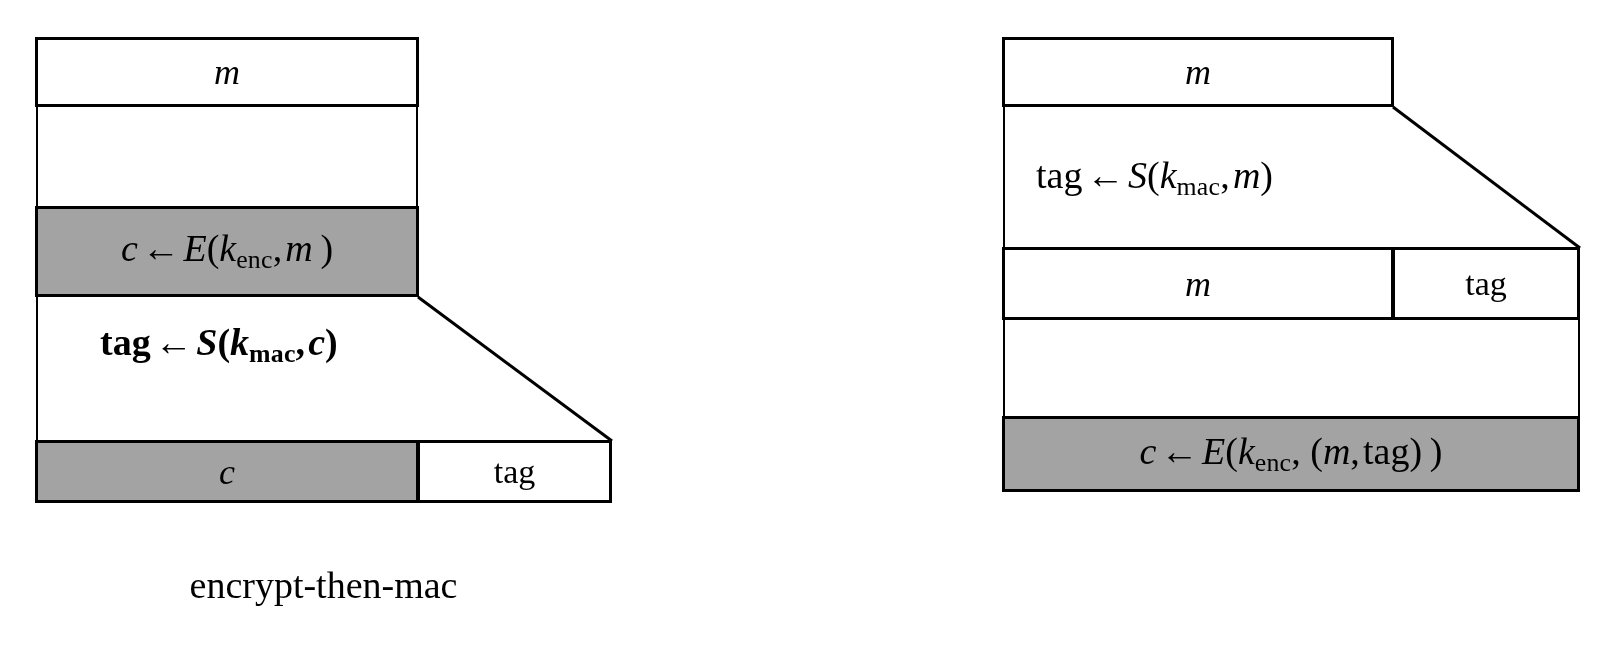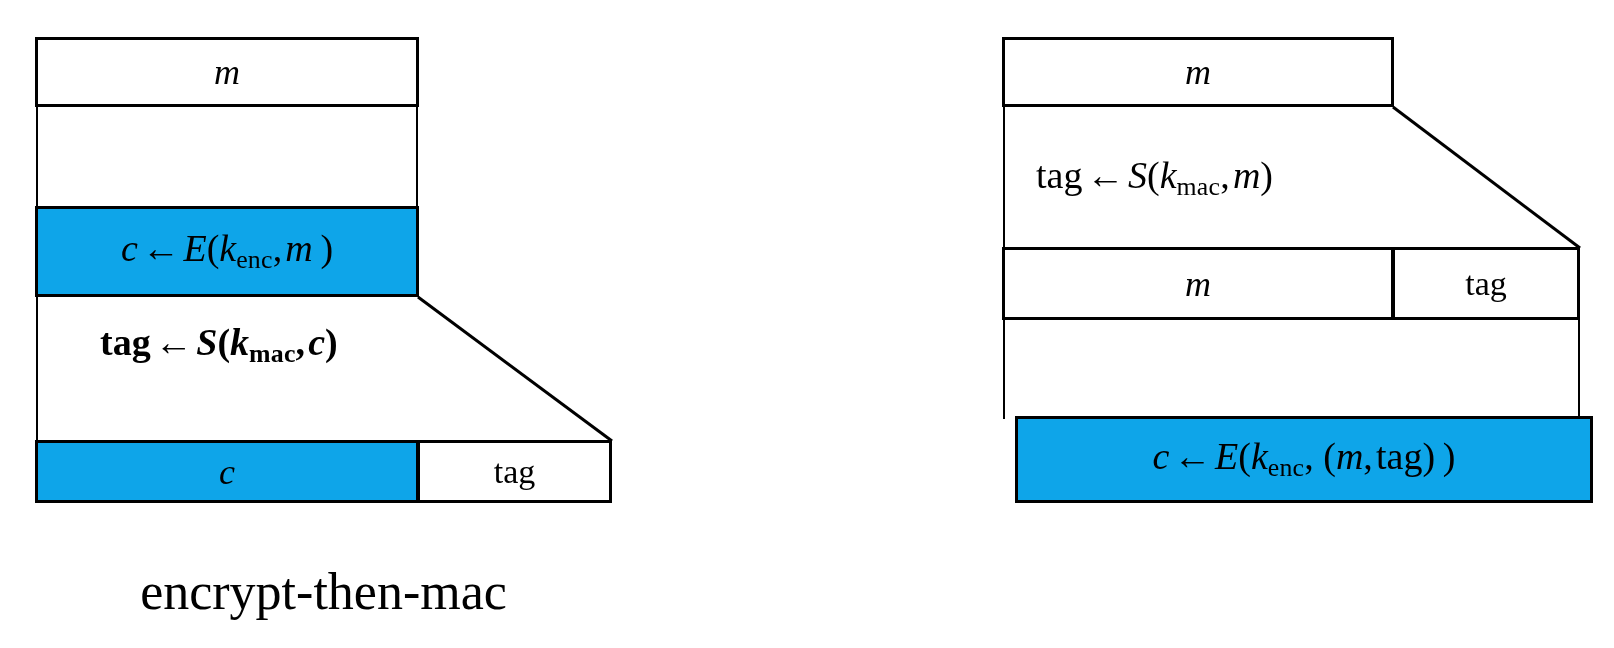--- a/index.html
+++ b/index.html
@@ -32,21 +32,21 @@
     position: absolute;
     box-sizing: border-box;
     border: 3.5px solid #000000;
     background: #ffffff;
     display: flex;
     align-items: center;
     justify-content: center;
     line-height: 1;
   }
   .box.gray {
-    background: #0ea5e9;
+    background: #a3a3a3;
   }
   
   .box.joined-left {
     border-left-width: 2px;
   }
 
   
   .rail {
     position: absolute;
     width: 2px;
@@ -74,21 +74,21 @@
   .arrow {
     font-style: normal;
     padding: 0 0.10em;
   }
   .paren { font-style: normal; }
 
   .caption {
     position: absolute;
     text-align: center;
     white-space: nowrap;
-    font-size: 52px;
+    font-size: 38px;
     line-height: 1;
   }
 
   .diag-svg {
     position: absolute;
     overflow: visible;
     pointer-events: none;
   }
 
   
@@ -155,21 +155,21 @@
       <span class="up">tag</span><span class="arrow">←</span><span class="it">S</span><span class="paren">(</span><span class="it">k</span><span class="sub">mac</span><span class="up">,</span> <span class="it">m</span><span class="paren">)</span>
     </div>
 
     <div class="box t-m" style="left:1002px; top:247px; width:392px; height:73px;">
       <span class="mathlabel it">m</span>
     </div>
     <div class="box joined-left t-tagbox" style="left:1393px; top:247px; width:187px; height:73px;">
       <span class="mathlabel up">tag</span>
     </div>
 
-    <div class="box gray" style="left:1002px; top:416px; width:578px; height:87px;margin-left:13px;">
+    <div class="box gray" style="left:1002px; top:416px; width:578px; height:76px;">
       <span class="label mathlabel t-expr" style="position:static;">
         <span class="it">c</span><span class="arrow">←</span><span class="it">E</span><span class="paren">(</span><span class="it">k</span><span class="sub">enc</span><span class="up">,</span> <span class="paren">(</span><span class="it">m</span><span class="up">,</span> <span class="up">tag</span><span class="paren">)</span> <span class="paren">)</span>
       </span>
     </div>
 
   </div>
 
 </div>
 
 </body></html>

